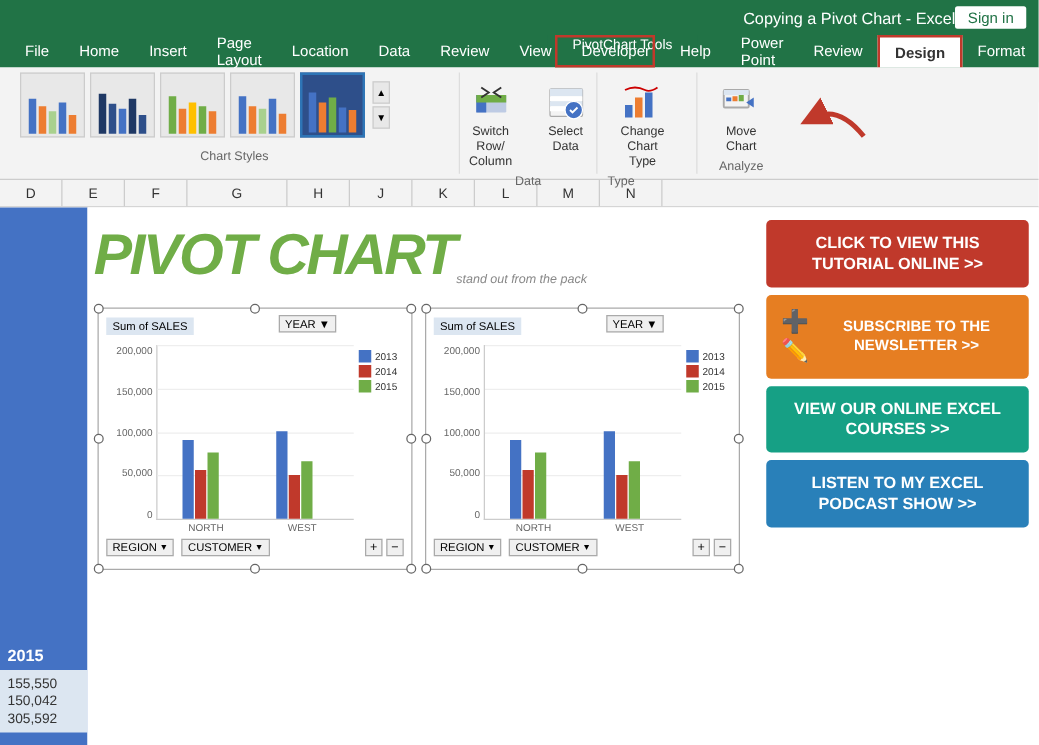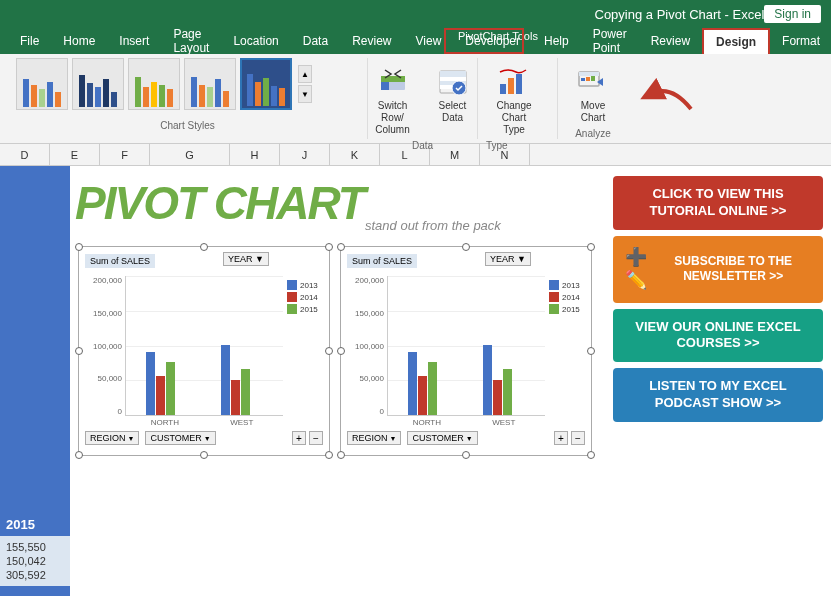--- a/index.html
+++ b/index.html
@@ -541,21 +541,21 @@
     </div>
   </div>
 
   <div class="green-title-area">
 
     <div style="position:absolute; top:10px; left:5px; display:flex; align-items:center;">
       <span style="font-size:46px; font-weight:900; color:#70ad47; font-style:italic; letter-spacing:-2px;">P</span>
       <span style="font-size:46px; font-weight:900; color:#70ad47; font-style:italic; letter-spacing:-2px;">IVOT CHART</span>
     </div>
 
-    <div style="position:absolute; top:52px; left:295px; font-size:13px; color:#888; font-style:italic;">stand out from the pack</div>
+    <div style="position:absolute; top:52px; left:295px; font-size:10px; color:#888; font-style:italic;">stand out from the pack</div>
 
     <div class="right-buttons">
       <div class="cta-btn red">CLICK TO VIEW THIS TUTORIAL ONLINE &gt;&gt;</div>
       <div class="cta-btn orange">
         <span style="font-size:18px;">➕<br>✏️</span>
         <span>SUBSCRIBE TO THE NEWSLETTER &gt;&gt;</span>
       </div>
       <div class="cta-btn teal">VIEW OUR ONLINE EXCEL COURSES &gt;&gt;</div>
       <div class="cta-btn blue">LISTEN TO MY EXCEL PODCAST SHOW &gt;&gt;</div>
     </div>

